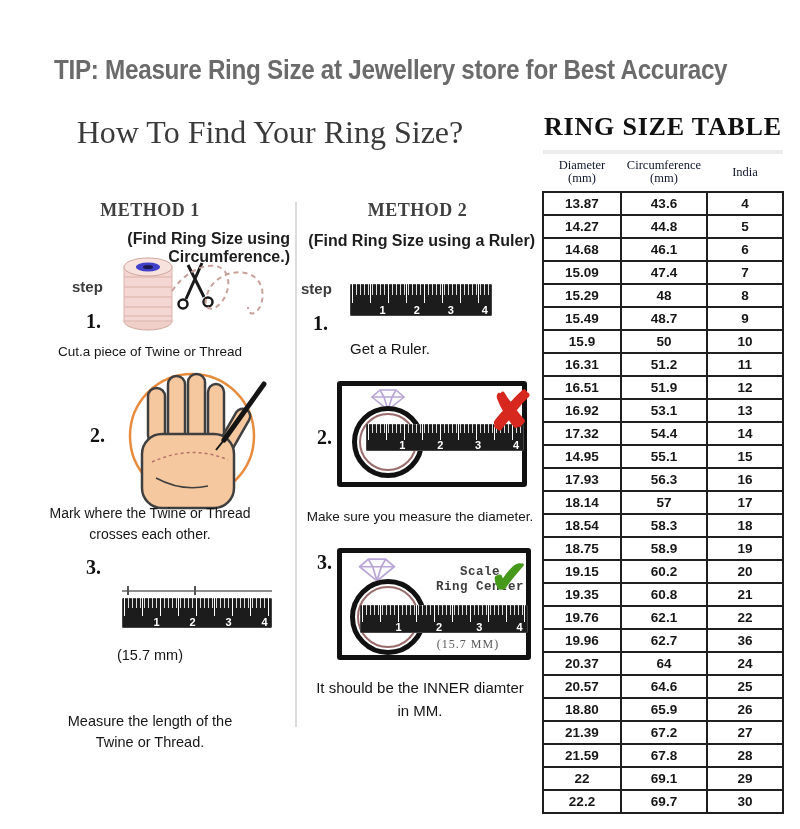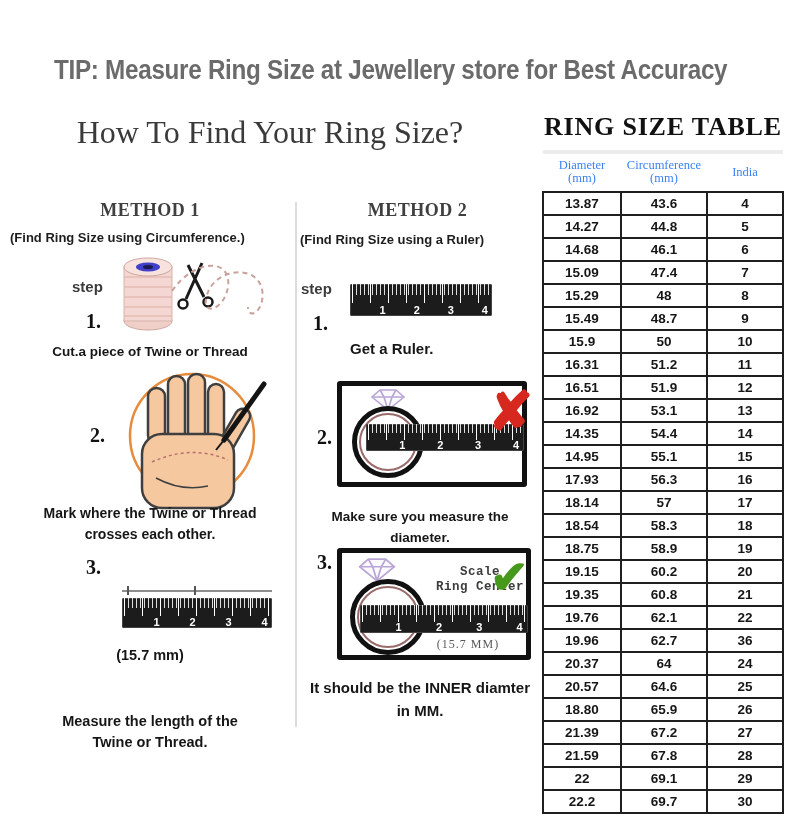--- a/index.html
+++ b/index.html
@@ -10,26 +10,26 @@
   
   .tip-title{left:54px;top:54px;width:710px;font-weight:bold;font-size:25px;color:#6b6b6b;
              letter-spacing:-0.3px;transform:scale(0.97,1.08);transform-origin:top left;}
 
   
   .h1{left:0;top:114px;width:540px;text-align:center;font-family:"Liberation Serif",serif;
       font-size:32px;color:#3a3a3a;}
 
   .method-title{font-family:"Liberation Serif",serif;font-weight:bold;font-size:18px;
                 color:#3f3f3f;letter-spacing:.5px;text-align:center;}
-  .method-sub{font-weight:bold;font-size:13px;color:#1d1d1d;text-align:left;}
+  .method-sub{font-weight:bold;font-size:16px;color:#1d1d1d;text-align:right;}
   .divider{left:295px;top:202px;width:2px;height:525px;background:#dcdcdc;}
 
   .step-word{font-weight:bold;font-size:15px;color:#3c3c3c;}
   .step-num{font-family:"Liberation Serif",serif;font-weight:bold;font-size:20px;color:#111;}
-  .cap{font-weight:bold;color:#161616;text-align:center;line-height:21px;}
+  .cap{font-weight:normal;color:#161616;text-align:center;line-height:21px;}
 
   
   .ruler{position:absolute;background:#1c1c1c;border-radius:2px;box-shadow:0 0 0 1px #444 inset;}
   .rt1{position:absolute;left:2px;right:2px;top:0;height:34%;
        background:repeating-linear-gradient(90deg,rgba(255,255,255,.85) 0 1px,transparent 1px 4px);}
   .rt2{position:absolute;left:2px;right:2px;top:0;height:60%;
        background:repeating-linear-gradient(90deg,#fff 0 1px,transparent 1px 18px);}
   .rnum{position:absolute;bottom:0;transform:translateX(-50%);color:#fff;font-weight:bold;
         font-size:11px;font-family:"Liberation Sans",sans-serif;}
 
@@ -46,21 +46,21 @@
 
   
   .tline{position:absolute;left:0;top:7px;width:100%;border-top:2px solid #8d8d8d;}
   .ttick{position:absolute;width:2px;height:9px;background:#555;top:3px;}
 
   
   .table-title{left:544px;top:112px;width:250px;font-family:"Liberation Serif",serif;
                font-weight:bold;font-size:26px;color:#111;letter-spacing:.8px;}
   table.sizes{position:absolute;left:542px;top:150px;border-collapse:collapse;}
   table.sizes th{font-family:"Liberation Serif",serif;font-weight:normal;font-size:12.5px;
-                 color:#3b82f6;line-height:13px;padding:5px 0 6px;border-top:4px solid #ececec;}
+                 color:#0f172a;line-height:13px;padding:5px 0 6px;border-top:4px solid #ececec;}
   table.sizes td{border:2px solid #1f1f1f;text-align:center;font-weight:bold;font-size:13.5px;
                  color:#161616;height:21px;padding:0;}
   .c1{width:78px;} .c2{width:86px;} .c3{width:76px;}
 </style>
 </head>
 <body>
 
 <div class="page">
 
   <svg width="0" height="0" style="position:absolute">
@@ -281,21 +281,21 @@
           <td>16.51</td>
           <td>51.9</td>
           <td>12</td>
         </tr>
         <tr>
           <td>16.92</td>
           <td>53.1</td>
           <td>13</td>
         </tr>
         <tr>
-          <td>14.35</td>
+          <td>17.32</td>
           <td>54.4</td>
           <td>14</td>
         </tr>
         <tr>
           <td>14.95</td>
           <td>55.1</td>
           <td>15</td>
         </tr>
         <tr>
           <td>17.93</td>

